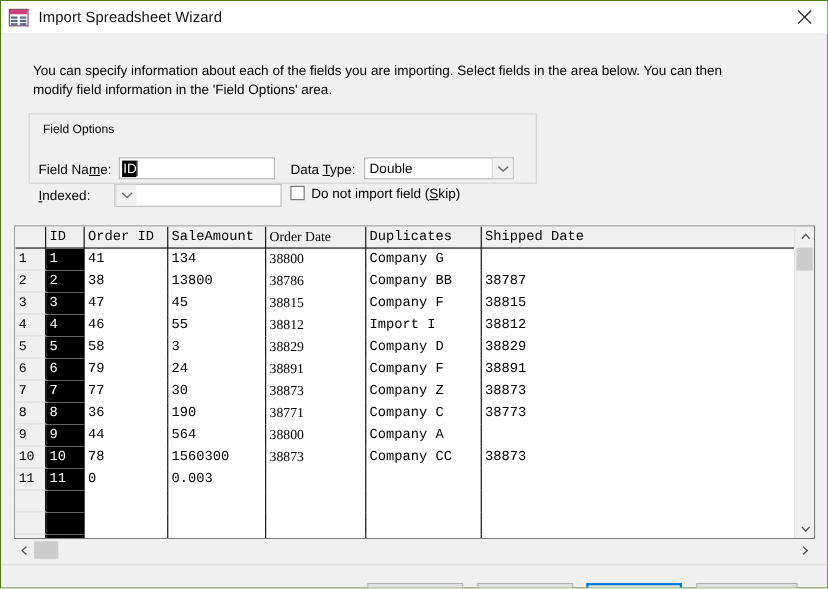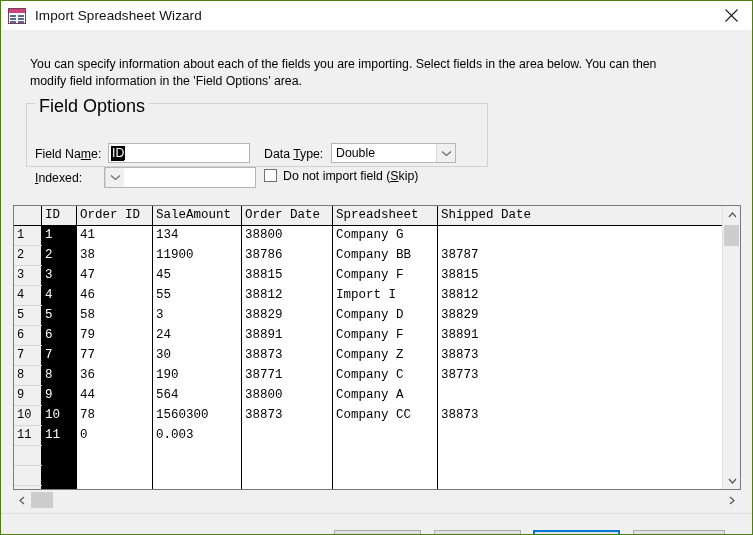--- a/index.html
+++ b/index.html
@@ -96,24 +96,24 @@
   #field-options-group {
     position: absolute;
     left: 25px; top: 73px;
     width: 460px;
     height: 62px;
     border: 1px solid #d2d2d2;
     border-radius: 0;
   }
   #field-options-legend {
     position: absolute;
-    left: 34px; top: 66px;
+    left: 34px; top: 82px;
     background: #f0f0f0;
     padding: 0 4px;
-    font-size: 18px;
+    font-size: 11px;
   }
 
   .form-label {
     position: absolute;
     font-size: 12.3px;
     color: #000000;
     white-space: nowrap;
   }
   .form-label u { text-decoration: underline; }
 
@@ -172,21 +172,21 @@
     display: flex;
     align-items: center;
     justify-content: center;
   }
   #indexed-combo {
     left: 103px; top: 137px;
     width: 152px; height: 21px;
   }
   #data-type-combo {
     left: 330px; top: 113px;
-    width: 125px; height: 20px; gap: 16px;
+    width: 136px; height: 20px; gap: 16px;
   }
 
   
   #skip-row {
     position: absolute;
     left: 263px; top: 139px;
     display: flex;
     align-items: flex-start;
   }
   #skip-checkbox {
@@ -260,21 +260,21 @@
   
   th.sel, td.sel {
     background: #000000 !important;
     color: #ffffff !important;
     border-right: 1px solid #000000;
   }
   
   .col-id       { width: 31px; }
   .col-orderid  { width: 72px; margin-left: 13px; }
   .col-amount   { width: 85px; }
-  .col-orddate  { width: 87px; }
+  .col-orddate  { width: 87px; font-family: Liberation Serif, serif; }
   .col-company  { width: 101px; }
   .col-shipdate { width: 307px; border-right: none !important; }
 
   
   tr.filler td { height: 19px; }
 
   
   #v-scroll {
     position: absolute;
     right: 0; top: 0;
@@ -418,39 +418,39 @@
     <div id="grid-outer">
       <div id="grid-scrollport">
         <table class="grid">
           <thead>
             <tr>
               <th class="rowhdr"></th>
               <th class="col-id">ID</th>
               <th class="col-orderid">Order ID</th>
               <th class="col-amount">SaleAmount</th>
               <th class="col-orddate">Order Date</th>
-              <th class="col-company">Spreadsheet</th>
+              <th class="col-company">Duplicates</th>
               <th class="col-shipdate">Shipped Date</th>
             </tr>
           </thead>
           <tbody id="grid-body">
               <tr>
                 <td class="rowhdr">1</td>
                 <td class="col-id sel">1</td>
                 <td class="col-orderid">41</td>
                 <td class="col-amount">134</td>
                 <td class="col-orddate">38800</td>
                 <td class="col-company">Company G</td>
                 <td class="col-shipdate"></td>
               </tr>
               <tr>
                 <td class="rowhdr">2</td>
                 <td class="col-id sel">2</td>
                 <td class="col-orderid">38</td>
-                <td class="col-amount">11900</td>
+                <td class="col-amount">13800</td>
                 <td class="col-orddate">38786</td>
                 <td class="col-company">Company BB</td>
                 <td class="col-shipdate">38787</td>
               </tr>
               <tr>
                 <td class="rowhdr">3</td>
                 <td class="col-id sel">3</td>
                 <td class="col-orderid">47</td>
                 <td class="col-amount">45</td>
                 <td class="col-orddate">38815</td>

